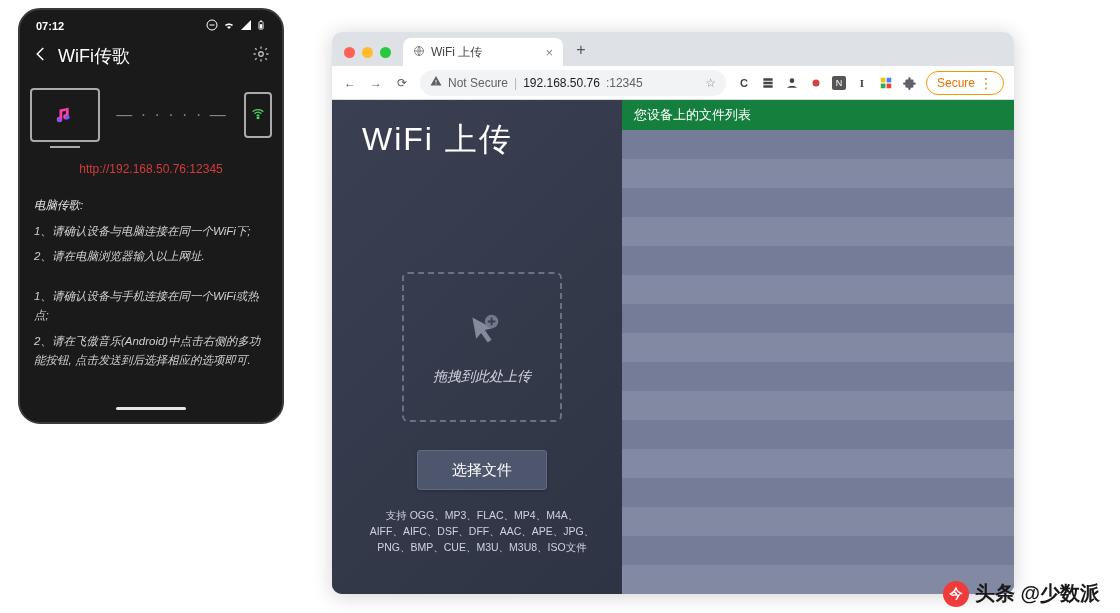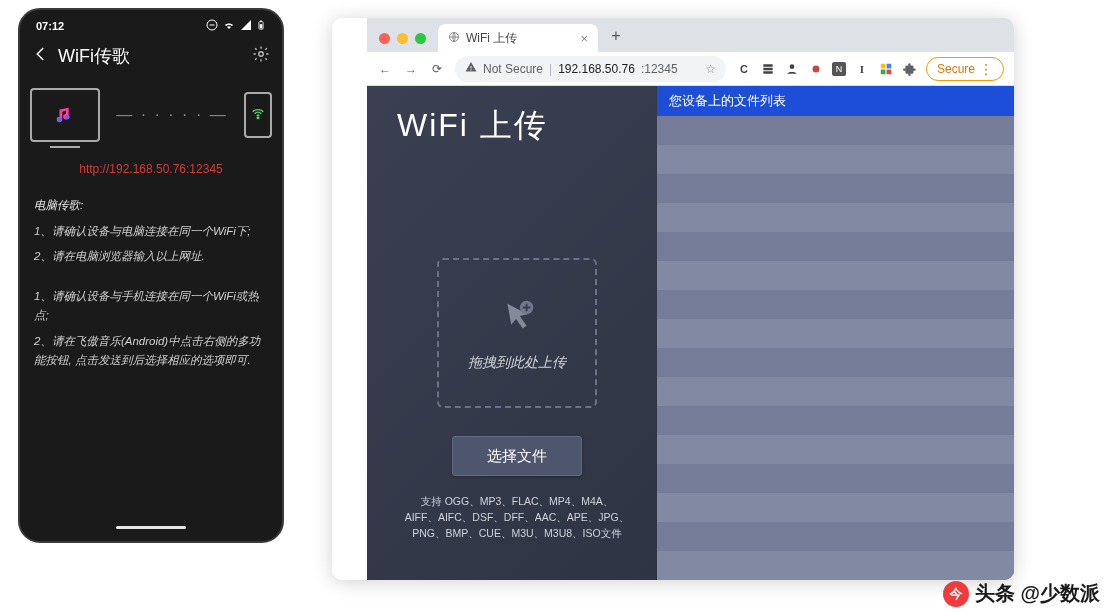--- a/index.html
+++ b/index.html
@@ -9,21 +9,21 @@
     background: #fff;
     font-family: -apple-system, "Helvetica Neue", Arial, sans-serif;
     position: relative;
     overflow: hidden;
   }
 
   
   .phone {
     position: absolute;
     left: 18px; top: 8px;
-    width: 266px; height: 535px;
+    width: 266px; height: 416px;
     background: #1a1a1a;
     border: 2px solid #3a3a3a;
     border-radius: 22px;
     padding: 6px 10px 10px 10px;
     color: #e6e6e6;
     display: flex;
     flex-direction: column;
   }
   .statusbar {
     display: flex; justify-content: space-between; align-items: center;
@@ -68,28 +68,27 @@
   .section p { margin-bottom: 6px; font-style: italic; }
   .home-indicator {
     margin-top: auto; align-self: center;
     width: 70px; height: 3px; background: #e6e6e6; border-radius: 2px;
     margin-bottom: 2px;
   }
 
   
   .browser {
     position: absolute;
-    left: 332px; top: 18px;
+    left: 332px; top: 32px;
     width: 682px; height: 562px;
     background: #fff;
     border-radius: 10px;
     box-shadow: 0 2px 20px rgba(0,0,0,0.18);
     display: flex; flex-direction: column;
     overflow: hidden;
-    padding-left: 35px;
   }
   .tab-strip {
     height: 34px; background: #dee1e6;
     display:flex; align-items:flex-end; padding: 0 8px;
     gap: 6px;
   }
   .traffic { display:flex; gap:7px; align-items:center; padding: 0 6px 8px 4px;}
   .dot { width:11px; height:11px; border-radius:50%; }
   .dot.r{background:#ff5f57;} .dot.y{background:#febc2e;} .dot.g{background:#28c840;}
   .tab {
@@ -153,21 +152,21 @@
   }
   .hint {
     margin-top:18px; text-align:center;
     font-size:10.5px; line-height:1.5; color:#cfd2dc;
   }
 
   .right-pane {
     flex:1; display:flex; flex-direction:column;
   }
   .list-header {
-    background:#1d4ed8; color:#fff; font-size:13px;
+    background:#15803d; color:#fff; font-size:13px;
     padding:6px 12px;
   }
   .list-cols {
     display:flex; background:#414961; color:#e8e9ee; font-size:12px;
   }
   .col { padding:6px 12px; border-right:1px solid #5a6178;}
   .col.name { flex:1; }
   .col.size { width:70px; }
   .col.ops  { width:70px; text-align:center; border-right:none;}
   .rows { flex:1; display:flex; flex-direction:column; }

